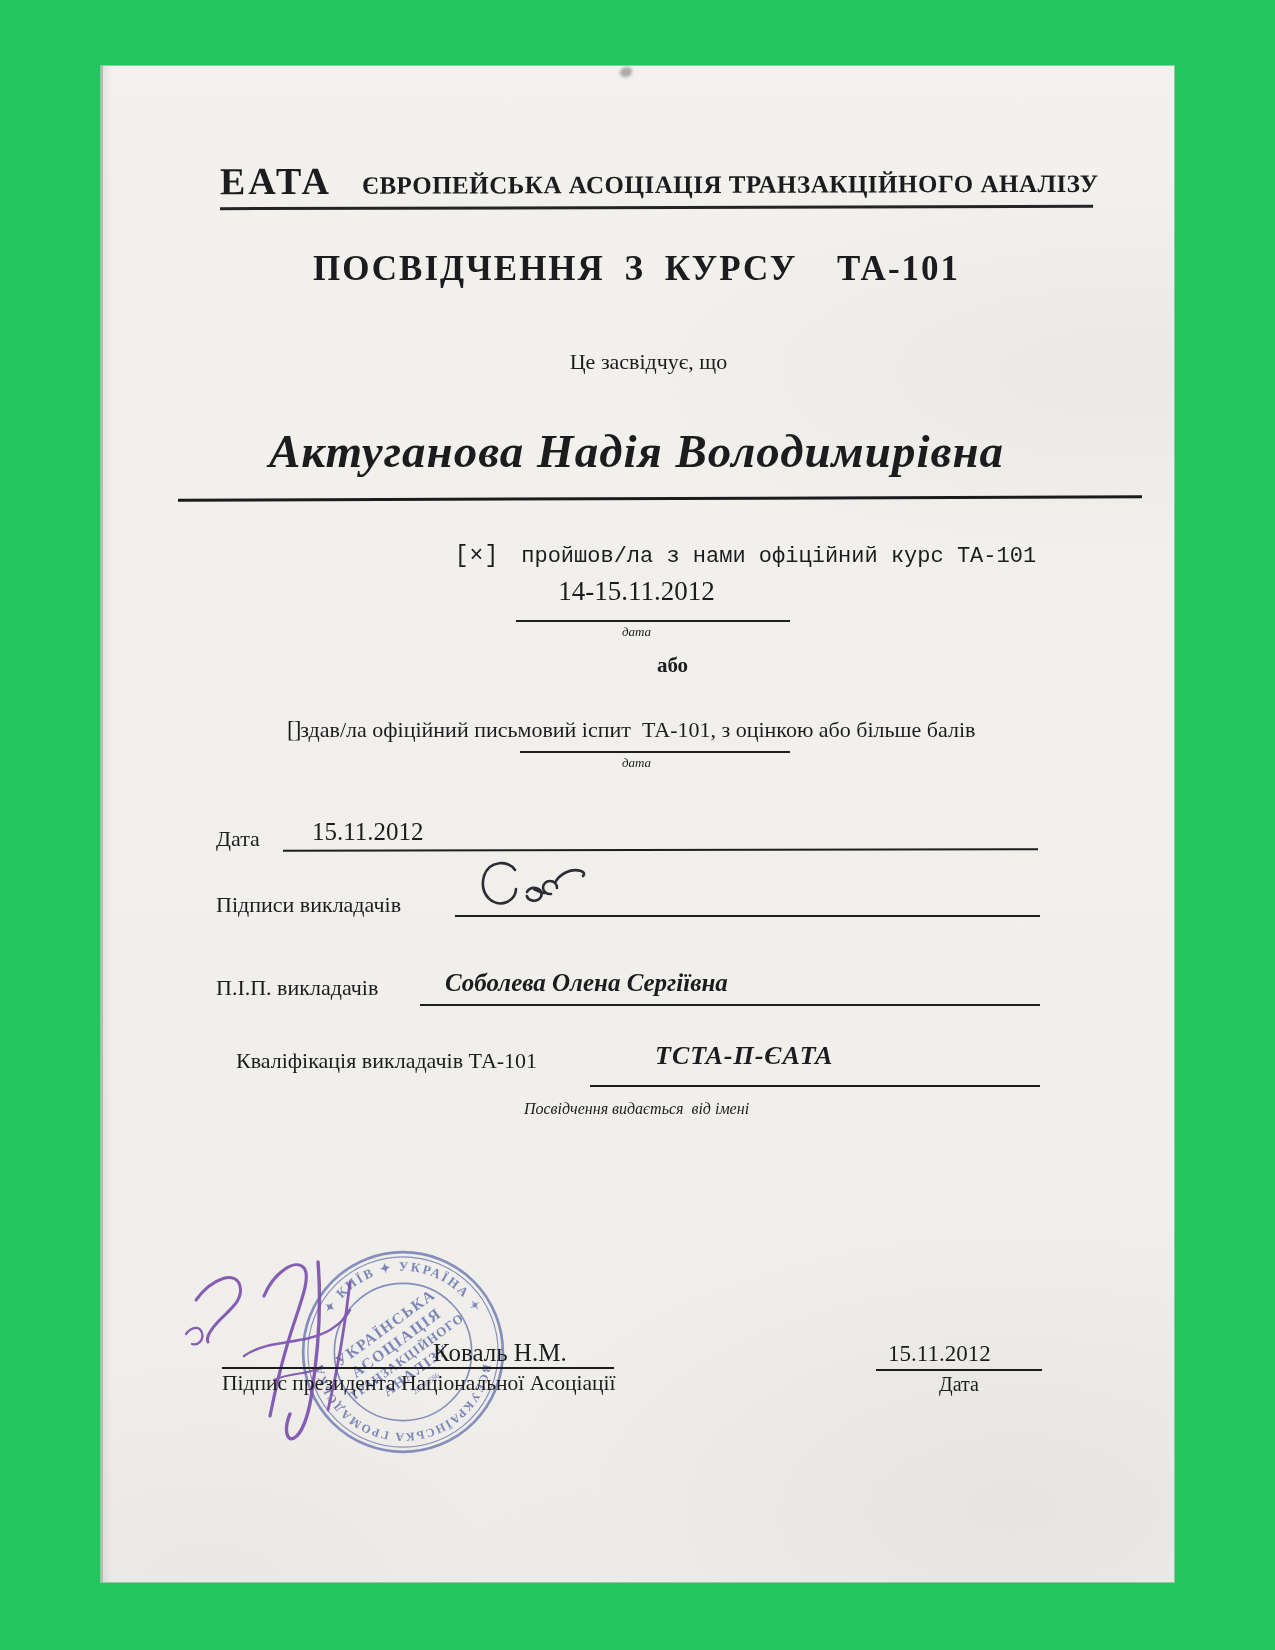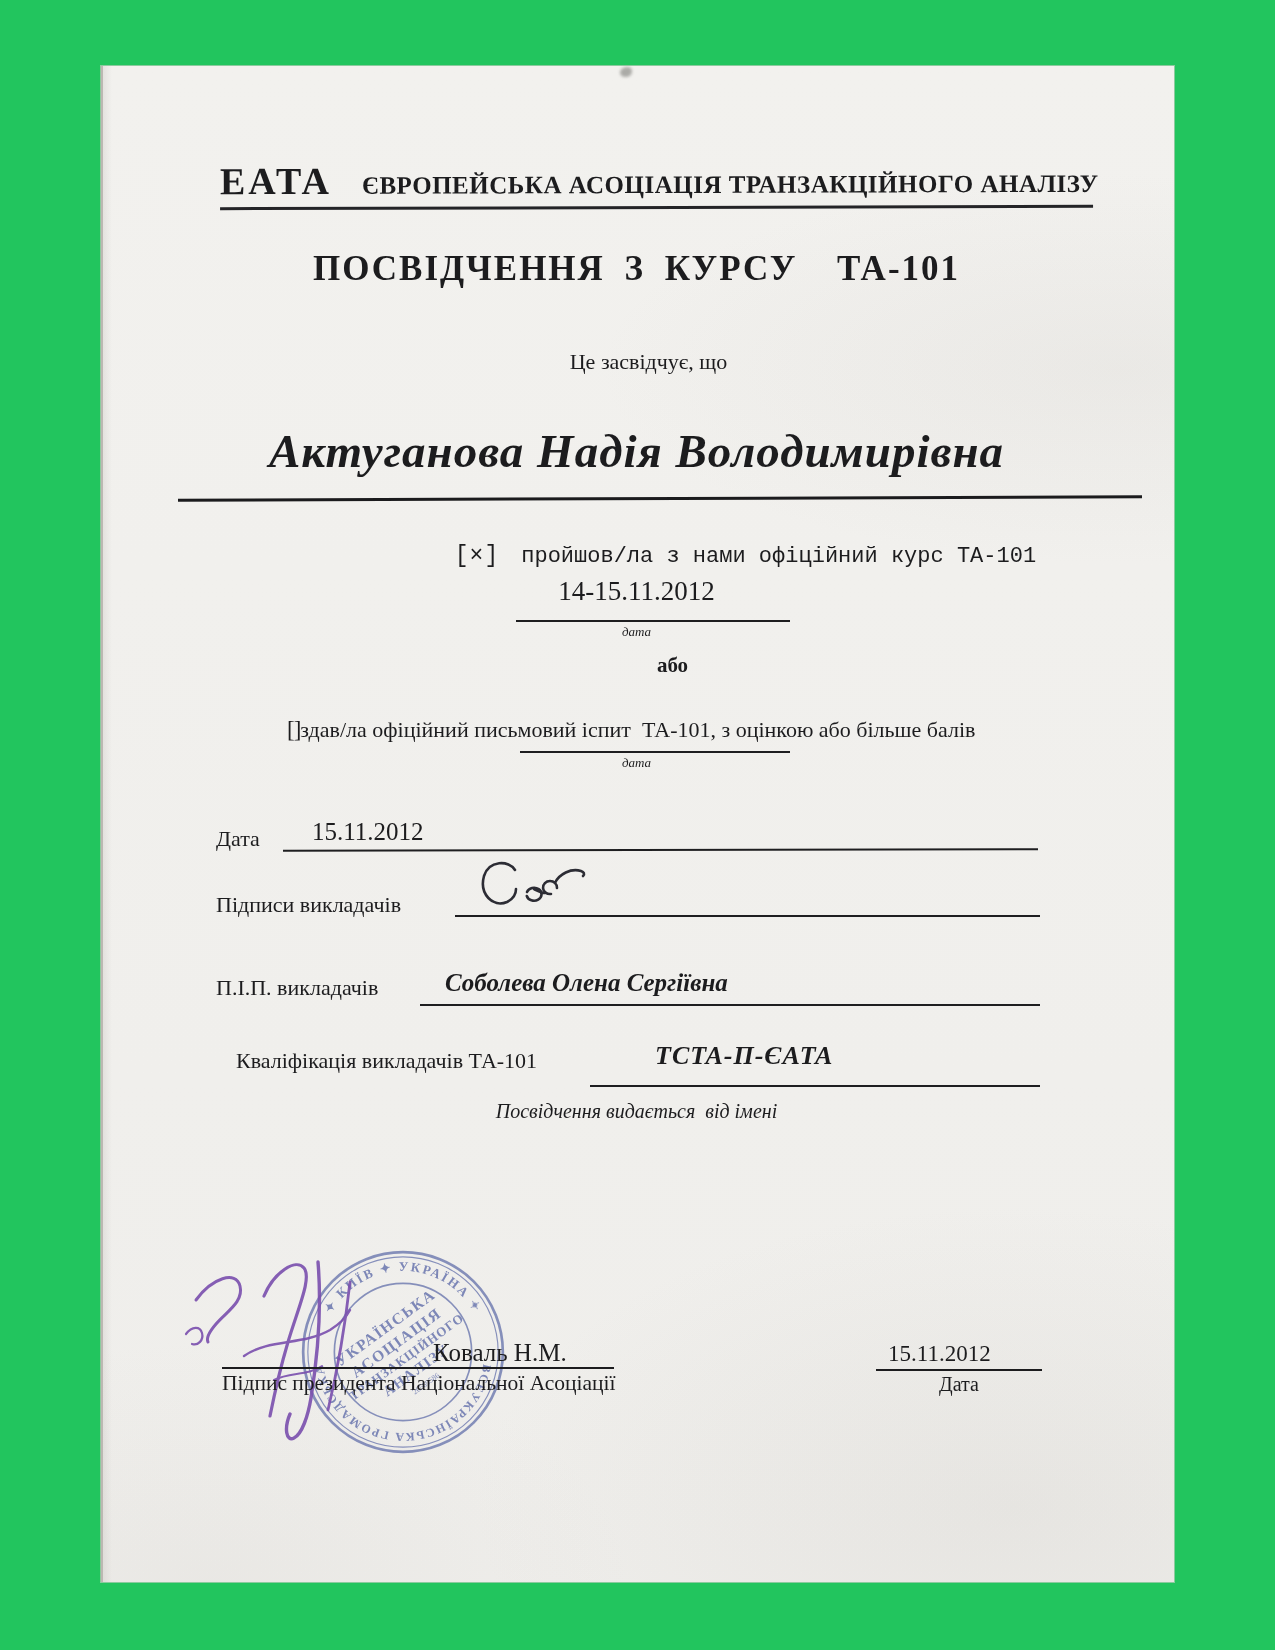--- a/index.html
+++ b/index.html
@@ -91,21 +91,21 @@
   </div>
 
   <div class="abs lbl" style="left:216px;top:975px;">П.І.П. викладачів</div>
   <div class="abs val-b" style="left:445px;top:969px;font-size:25px;">Соболева Олена Сергіївна</div>
   <div class="abs rule" style="left:420px;top:1004px;width:620px;"></div>
 
   <div class="abs lbl" style="left:216px;top:1048px;margin-left:20px;">Кваліфікація викладачів ТА-101</div>
   <div class="abs val-b" style="left:655px;top:1041px;font-size:26px;letter-spacing:1px;">ТСТА-П-ЄАТА</div>
   <div class="abs rule" style="left:590px;top:1085px;width:450px;"></div>
 
-  <div class="abs ctr pre" style="top:1100px;font-size:20px;font-style:italic;">Посвідчення видається  від імені</div>
+  <div class="abs ctr pre" style="top:1100px;font-size:16px;font-style:italic;">Посвідчення видається  від імені</div>
 
 
   <div class="abs" style="left:299px;top:1248px;filter:blur(0.4px);">
     <svg width="208" height="208" viewBox="0 0 200 200">
       <defs>
         <path id="arcTop" d="M 22,100 A 78,78 0 0 1 178,100"></path>
       </defs>
       <g fill="none" opacity="0.85" stroke="#737eb2">
         <circle cx="100" cy="100" r="96" stroke-width="2.6"></circle>
         <circle cx="100" cy="100" r="91.5" stroke-width="1.1"></circle>

